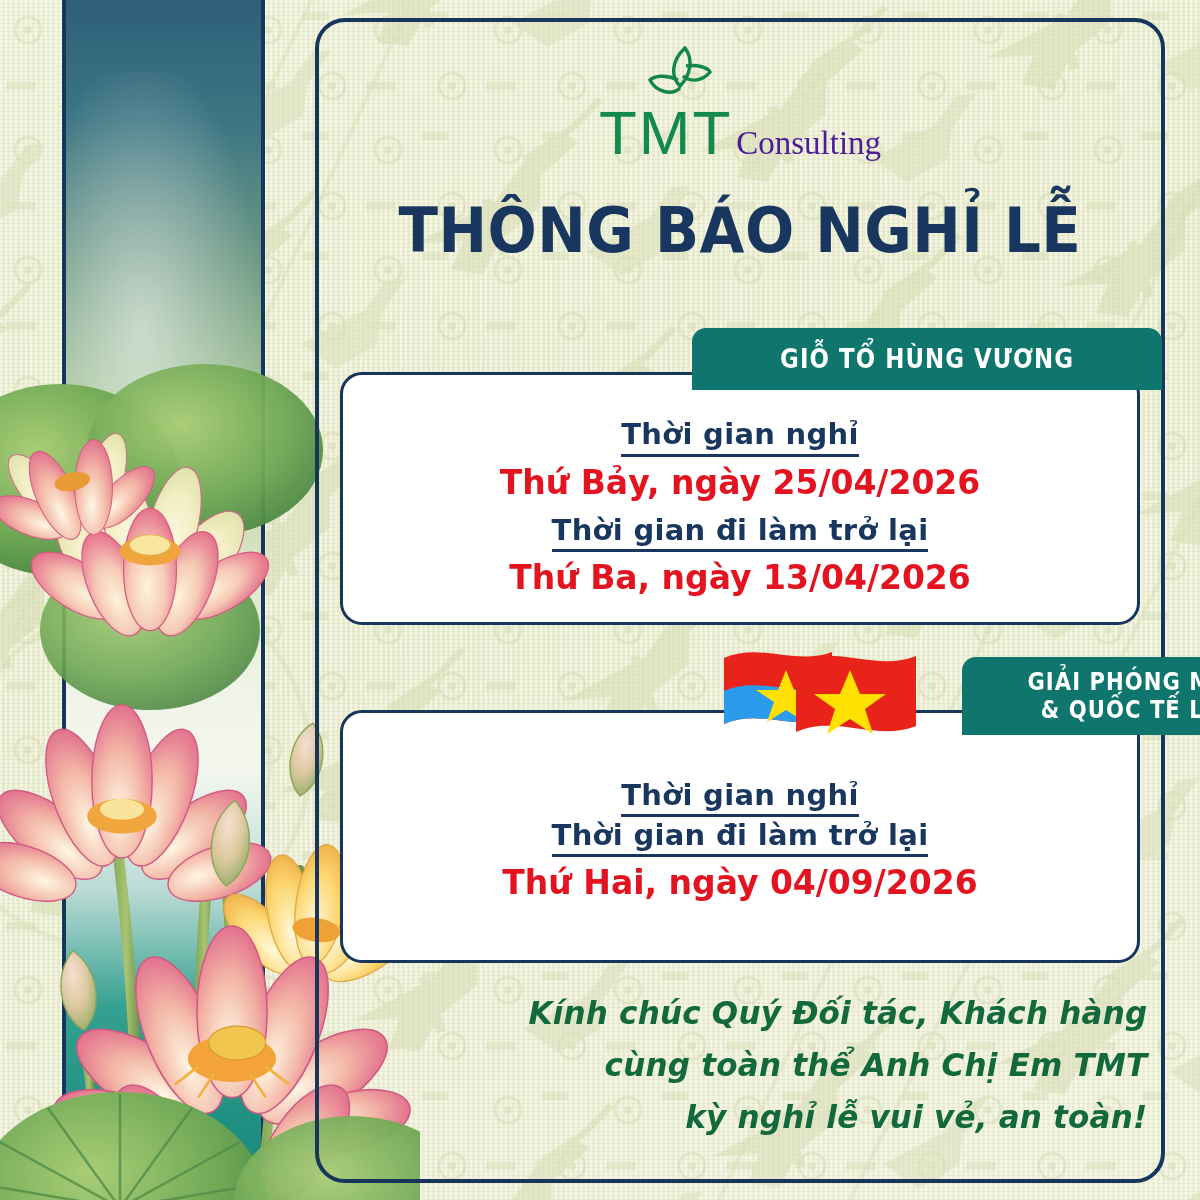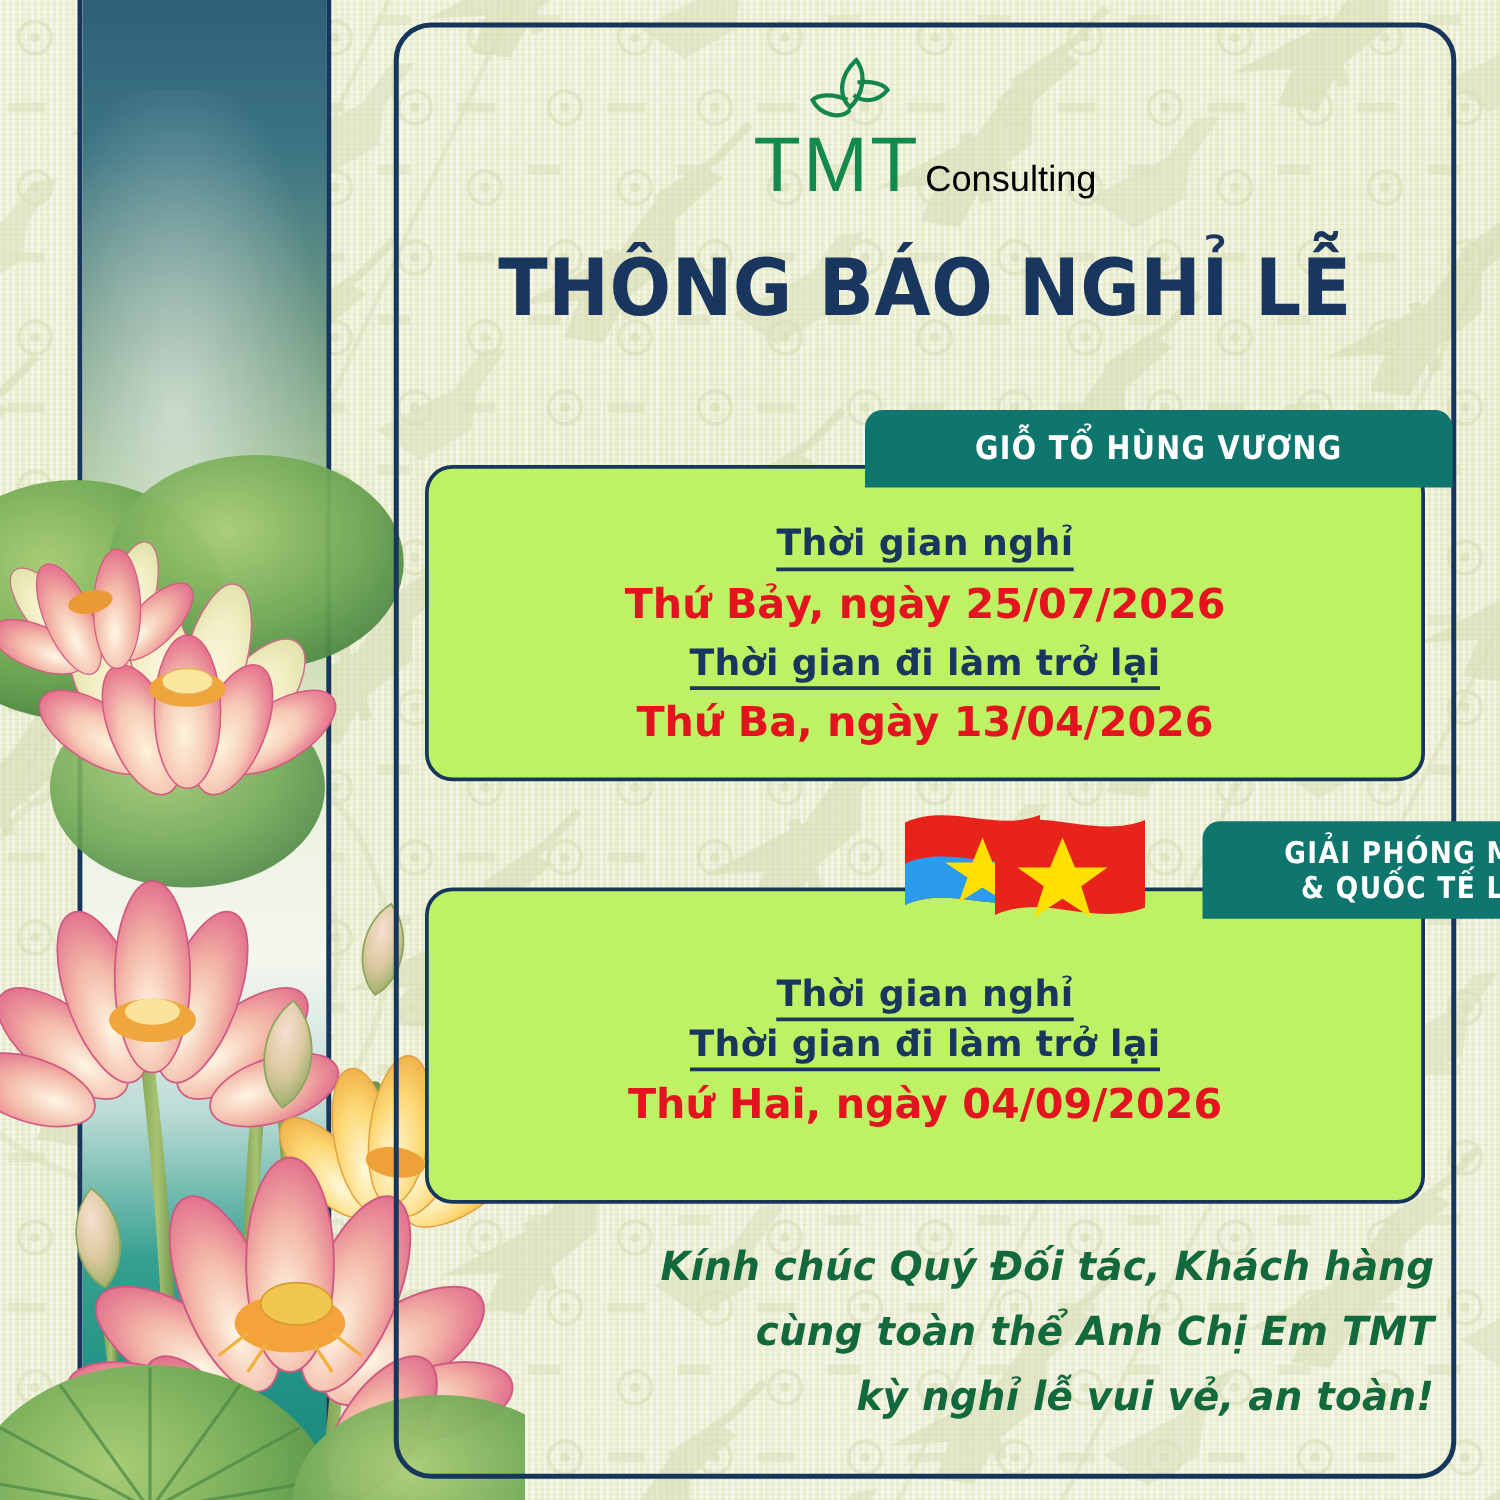--- a/index.html
+++ b/index.html
@@ -80,44 +80,44 @@
   }
   .logo-mark { width: 74px; height: 60px; margin-bottom: -4px; margin-left: -118px; }
   .logo-row { display: flex; align-items: baseline; }
   .logo-tmt {
     font-family: "Liberation Sans", sans-serif;
     font-size: 62px; font-weight: 400; letter-spacing: 2px;
     color: #128a4e;
     line-height: 1;
   }
   .logo-consulting {
-    font-family: Liberation Sans, sans-serif;
-    font-size: 29px; font-weight: 400; letter-spacing: 0px;
-    color: #000000; margin-left: 4px;
+    font-family: Liberation Serif, serif;
+    font-size: 33px; font-weight: 400; letter-spacing: 0px;
+    color: #4c1d95; margin-left: 4px;
   }
 
   
   .title {
     position: absolute; left: 0; right: 0; top: 178px;
     text-align: center;
     font-family: "DejaVu Sans", sans-serif;
     font-size: 63px;
     font-weight: 700;
     letter-spacing: 0.5px;
     color: #18365e;
     transform: scaleX(0.92);
     white-space: nowrap;
     line-height: 1.05;
   }
 
   
   .card {
     position: absolute;
     left: 20px; width: 800px;
-    background: #bef264;
+    background: #ffffff;
     border: 3px solid #17365c;
     border-radius: 22px;
     text-align: right;
   }
   #card-1 { top: 352px; height: 253px; }
   #card-2 { top: 690px; height: 253px; }
 
   .card-tab {
     position: absolute;
     background: #0f766e;
@@ -408,21 +408,21 @@
         <span class="logo-tmt">TMT</span>
         <span class="logo-consulting">Consulting</span>
       </div>
     </div>
 
     <div class="title">THÔNG BÁO NGHỈ LỄ</div>
 
     <div class="card" id="card-1">
       <div class="card-body">
         <div class="lbl">Thời gian nghỉ</div>
-        <div class="val">Thứ Bảy, ngày 25/07/2026</div>
+        <div class="val">Thứ Bảy, ngày 25/04/2026</div>
         <div class="lbl">Thời gian đi làm trở lại</div>
         <div class="val">Thứ Ba, ngày 13/04/2026</div>
       </div>
     </div>
 
     <div class="card-tab" id="tab-1">
       <span class="tab-text">GIỖ TỔ HÙNG VƯƠNG</span>
     </div>
 
     <div class="card" id="card-2">

